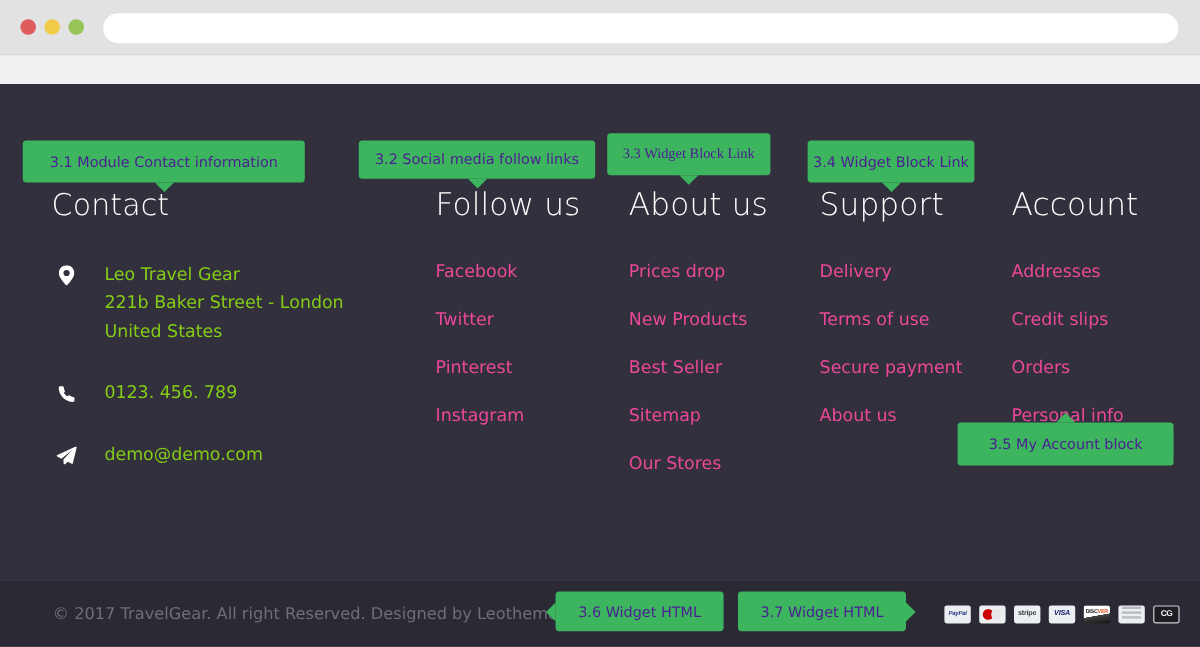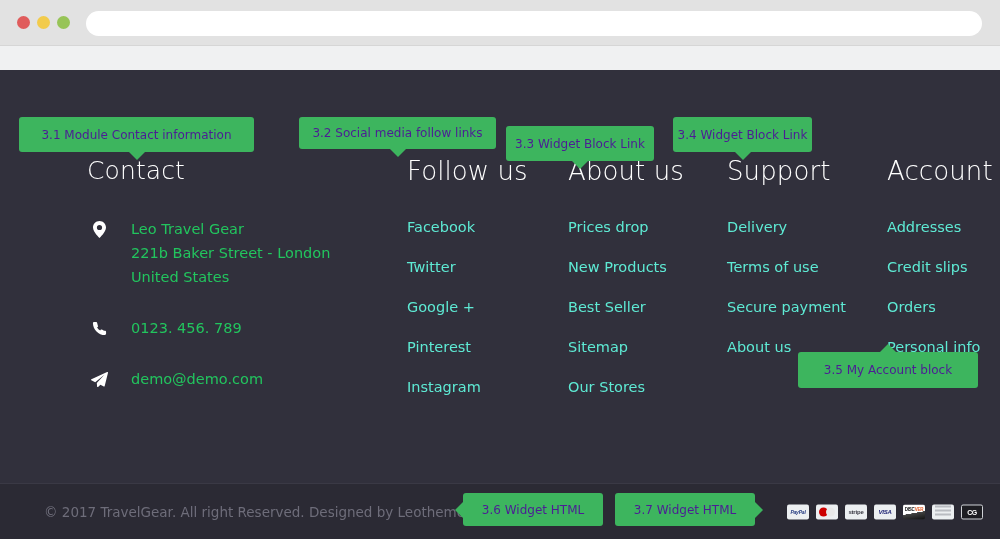--- a/index.html
+++ b/index.html
@@ -25,21 +25,21 @@
     font-family:"Liberation Sans", sans-serif;font-size:12px;color:#444;
     padding:0 12px;box-sizing:border-box;
   }
   .chromestrip{position:absolute;left:0;top:45px;width:1000px;height:25px;background:#f0f1f2;border-top:1px solid #d6d6d6;}
 
   
   .page{position:absolute;left:0;top:70px;width:1000px;height:469px;background:#31303c;}
 
   .cols{position:absolute;left:0;top:0;width:1000px;height:auto;}
 
-  .col{position:absolute;top:0;margin-left:44px;}
+  .col{position:absolute;top:0;}
   .col-contact{left:43px;width:250px;}
   .col-follow {left:363px;width:150px;}
   .col-about  {left:524px;width:150px;}
   .col-support{left:683px;width:160px;}
   .col-account{left:843px;width:150px;}
 
   .col-title{
     color:#ffffff;
     font-family:"DejaVu Sans", sans-serif;
     font-weight:300;
@@ -48,33 +48,33 @@
     margin:0;
     padding-top:88px;
     line-height:1;
     white-space:nowrap;
   }
   .col-contact .col-title{font-size:25px;}
 
   .links{list-style:none;margin:0;padding:0;padding-top:34px;}
   .links li{margin:0 0 22px 0;}
   .links a{
-    color:#5eead4;
+    color:#ec4899;
     font-size:14.5px;
     text-decoration:none;
     font-family:"DejaVu Sans", sans-serif;
     font-weight:400;
     white-space:nowrap;
     display:inline-block;
     line-height:1.1;
   }
 
   
   .cinfo{list-style:none;margin:0;padding:0;padding-top:34px;}
-  .cinfo li{position:relative;padding-left:44px;margin-bottom:27px;color:#22c55e;
+  .cinfo li{position:relative;padding-left:44px;margin-bottom:27px;color:#84cc16;
             font-size:14.5px;line-height:24px;font-family:"DejaVu Sans", sans-serif;}
   .cinfo .ico{position:absolute;left:0;top:1px;width:24px;height:22px;display:flex;
               align-items:center;justify-content:center;color:#ffffff;}
   .cinfo .ico svg{display:block;}
 
   
   .badge{
     position:absolute;
     background:#3db55e;
     color:#4c1d95;
@@ -108,21 +108,21 @@
   }
   
   .badge.right::after{
     right:-8px;top:50%;margin-top:-8px;
     border-top:8px solid transparent;border-bottom:8px solid transparent;
     border-left:8px solid #3db55e;
   }
 
   #badge-31{left:19px;  top:117px; width:235px;height:35px;}
   #badge-32{left:299px; top:117px; width:197px;height:32px;}
-  #badge-33{left:506px; top:126px; width:148px;height:35px;}
+  #badge-33{left:506px; top:111px; width:136px;height:35px;font-family:Liberation Serif, serif;}
   #badge-34{left:673px; top:117px; width:139px;height:35px;}
   #badge-35{left:798px; top:352px; width:180px;height:36px;}
   #badge-36{left:463px; top:493px; width:140px;height:33px;}
   #badge-37{left:615px; top:493px; width:140px;height:33px;}
 
   
   .botbar{
     position:absolute;left:0;bottom:0;width:1000px;height:55px;
     background:#2b2a34;border-top:1px solid #3a3945;
   }
@@ -205,21 +205,20 @@
             <div>demo@demo.com</div>
           </li>
         </ul>
       </div>
 
       <div class="col col-follow">
         <h3 class="col-title">Follow us</h3>
         <ul class="links">
           <li><a href="#">Facebook</a></li>
           <li><a href="#">Twitter</a></li>
-          <li><a href="#">Google +</a></li>
           <li><a href="#">Pinterest</a></li>
           <li><a href="#">Instagram</a></li>
         </ul>
       </div>
 
       <div class="col col-about">
         <h3 class="col-title">About us</h3>
         <ul class="links">
           <li><a href="#">Prices drop</a></li>
           <li><a href="#">New Products</a></li>

